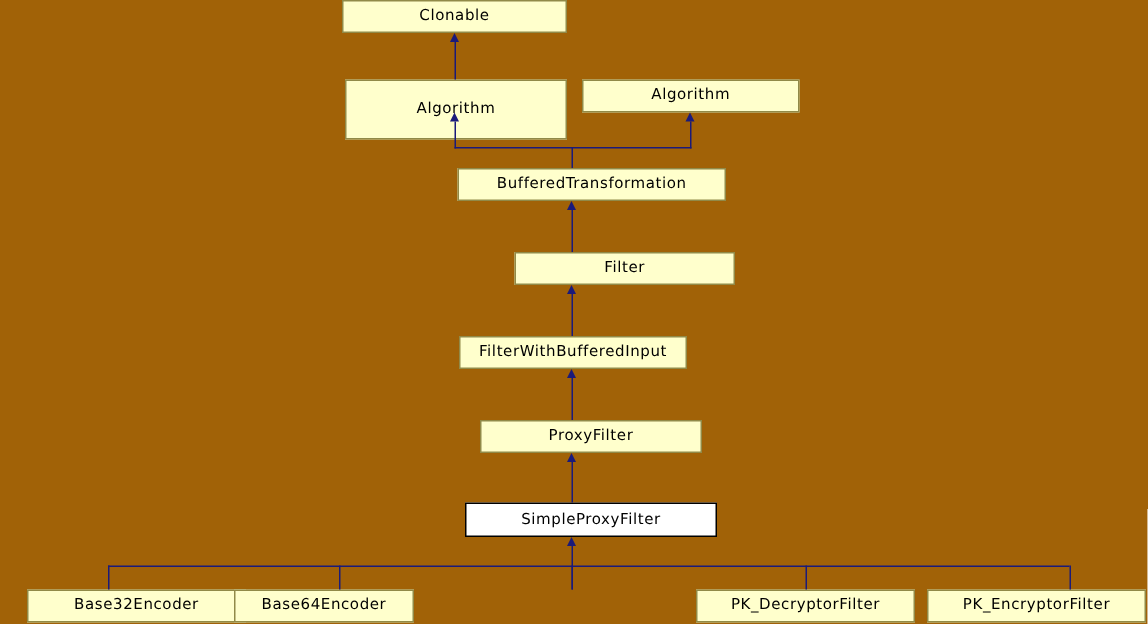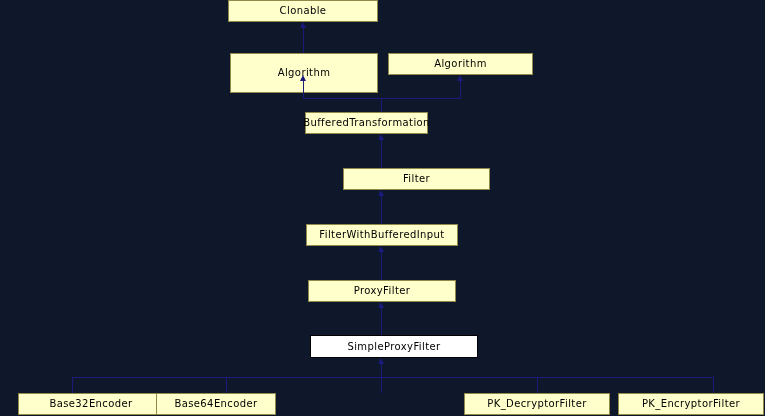--- a/index.html
+++ b/index.html
@@ -4,21 +4,21 @@
 <style>
   html, body {
     margin: 0;
     padding: 0;
     background: #ffffff;
   }
   #diagram {
     position: relative;
     width: 765px;
     height: 416px;
-    background: #0f172a;
+    background: #a16207;
     font-family: "DejaVu Sans", "Liberation Sans", sans-serif;
     overflow: hidden;
   }
   .node {
     position: absolute;
     box-sizing: border-box;
     background: #ffffcc;
     border: 1px solid #918a48;
     display: flex;
     align-items: center;
@@ -58,33 +58,33 @@
   </div>
 
   <div class="node" style="left:230px; top:53px; width:148px; height:40px;">
     <span>Algorithm</span>
   </div>
 
   <div class="node" style="left:388px; top:53px; width:145px; height:22px;">
     <span>Algorithm</span>
   </div>
 
-  <div class="node" style="left:305px; top:112px; width:123px; height:22px;">
+  <div class="node" style="left:305px; top:112px; width:179px; height:22px;">
     <span>BufferedTransformation</span>
   </div>
 
   <div class="node" style="left:308px; top:168px; width:147px; height:22px;margin-left:35px;">
     <span>Filter</span>
   </div>
 
   <div class="node" style="left:306px; top:224px; width:152px; height:22px;">
     <span>FilterWithBufferedInput</span>
   </div>
 
-  <div class="node" style="left:308px; top:280px; width:148px; height:22px;">
+  <div class="node" style="left:320px; top:280px; width:148px; height:22px;">
     <span>ProxyFilter</span>
   </div>
 
   <div class="node current" style="left:310px; top:335px; width:168px; height:23px;">
     <span>SimpleProxyFilter</span>
   </div>
 
   <div class="node" style="left:18px; top:393px; width:146px; height:22px;">
     <span>Base32Encoder</span>
   </div>

